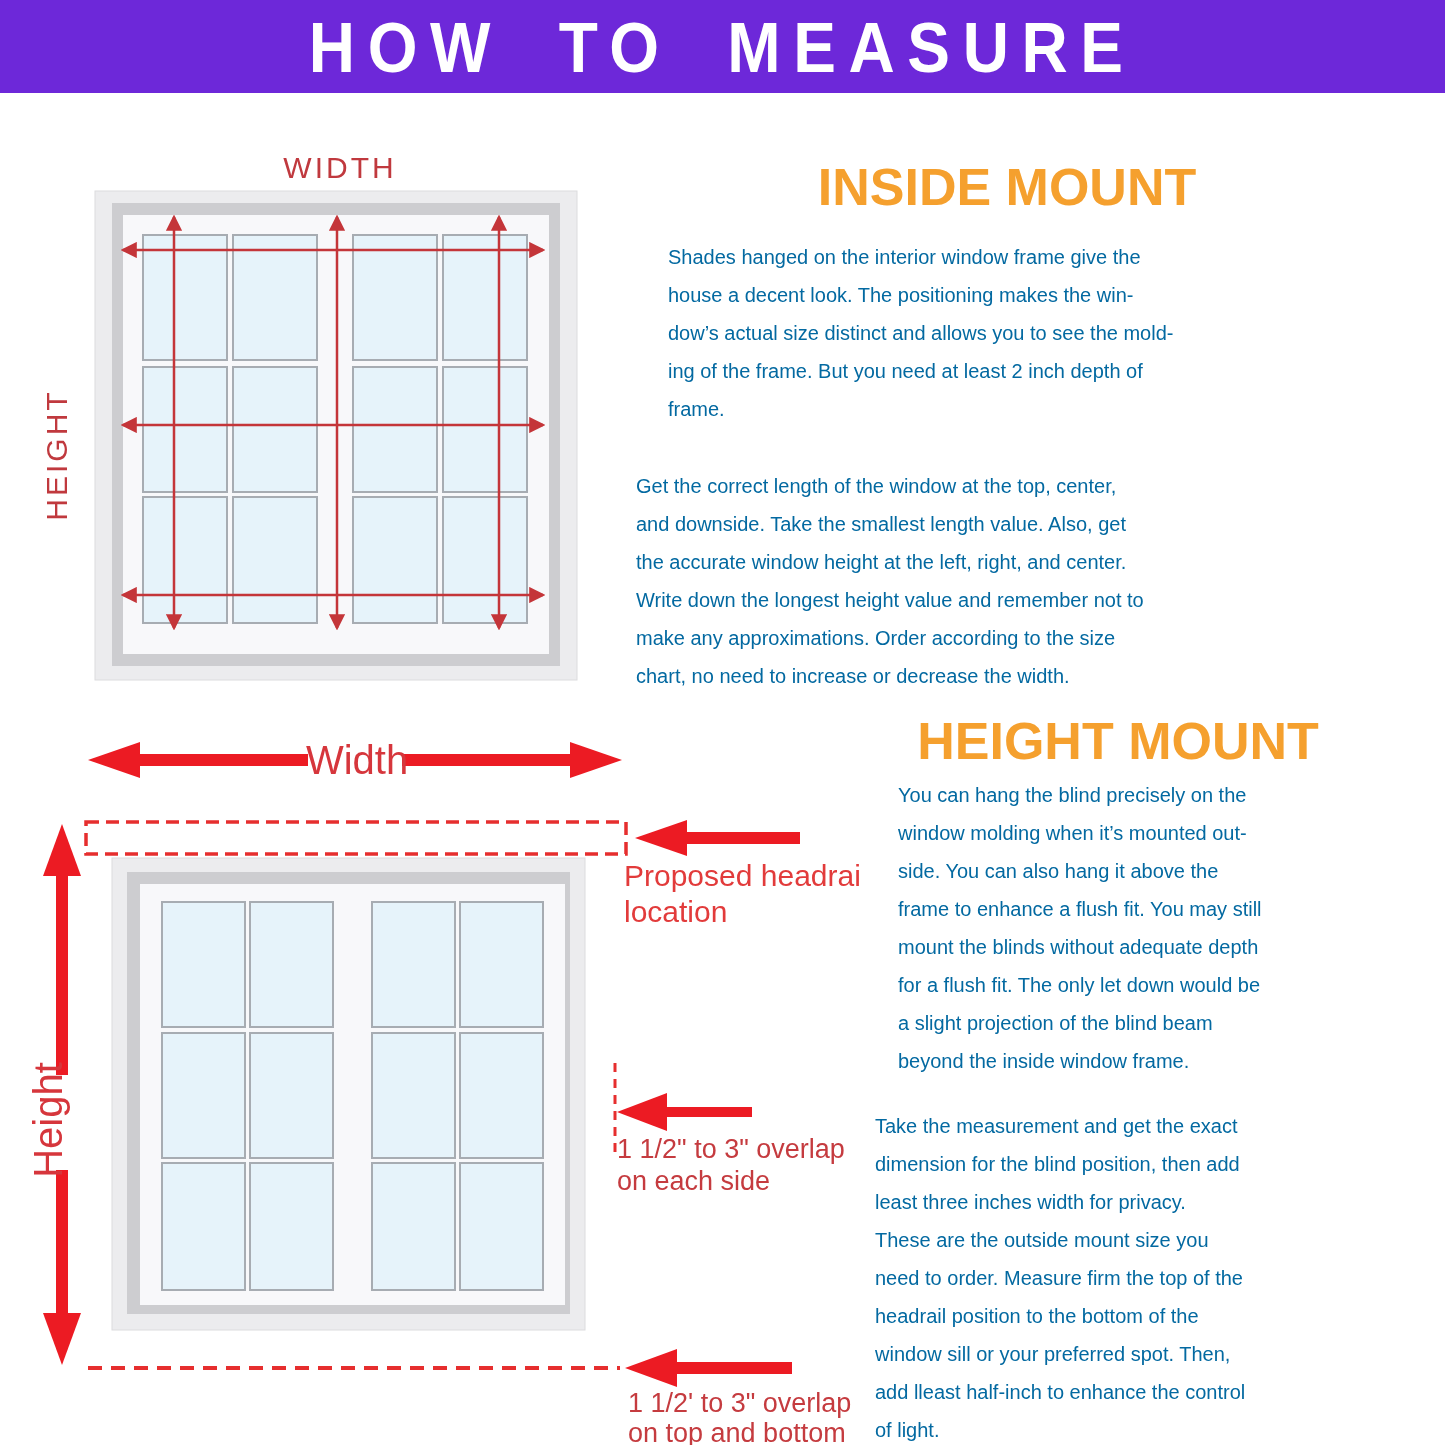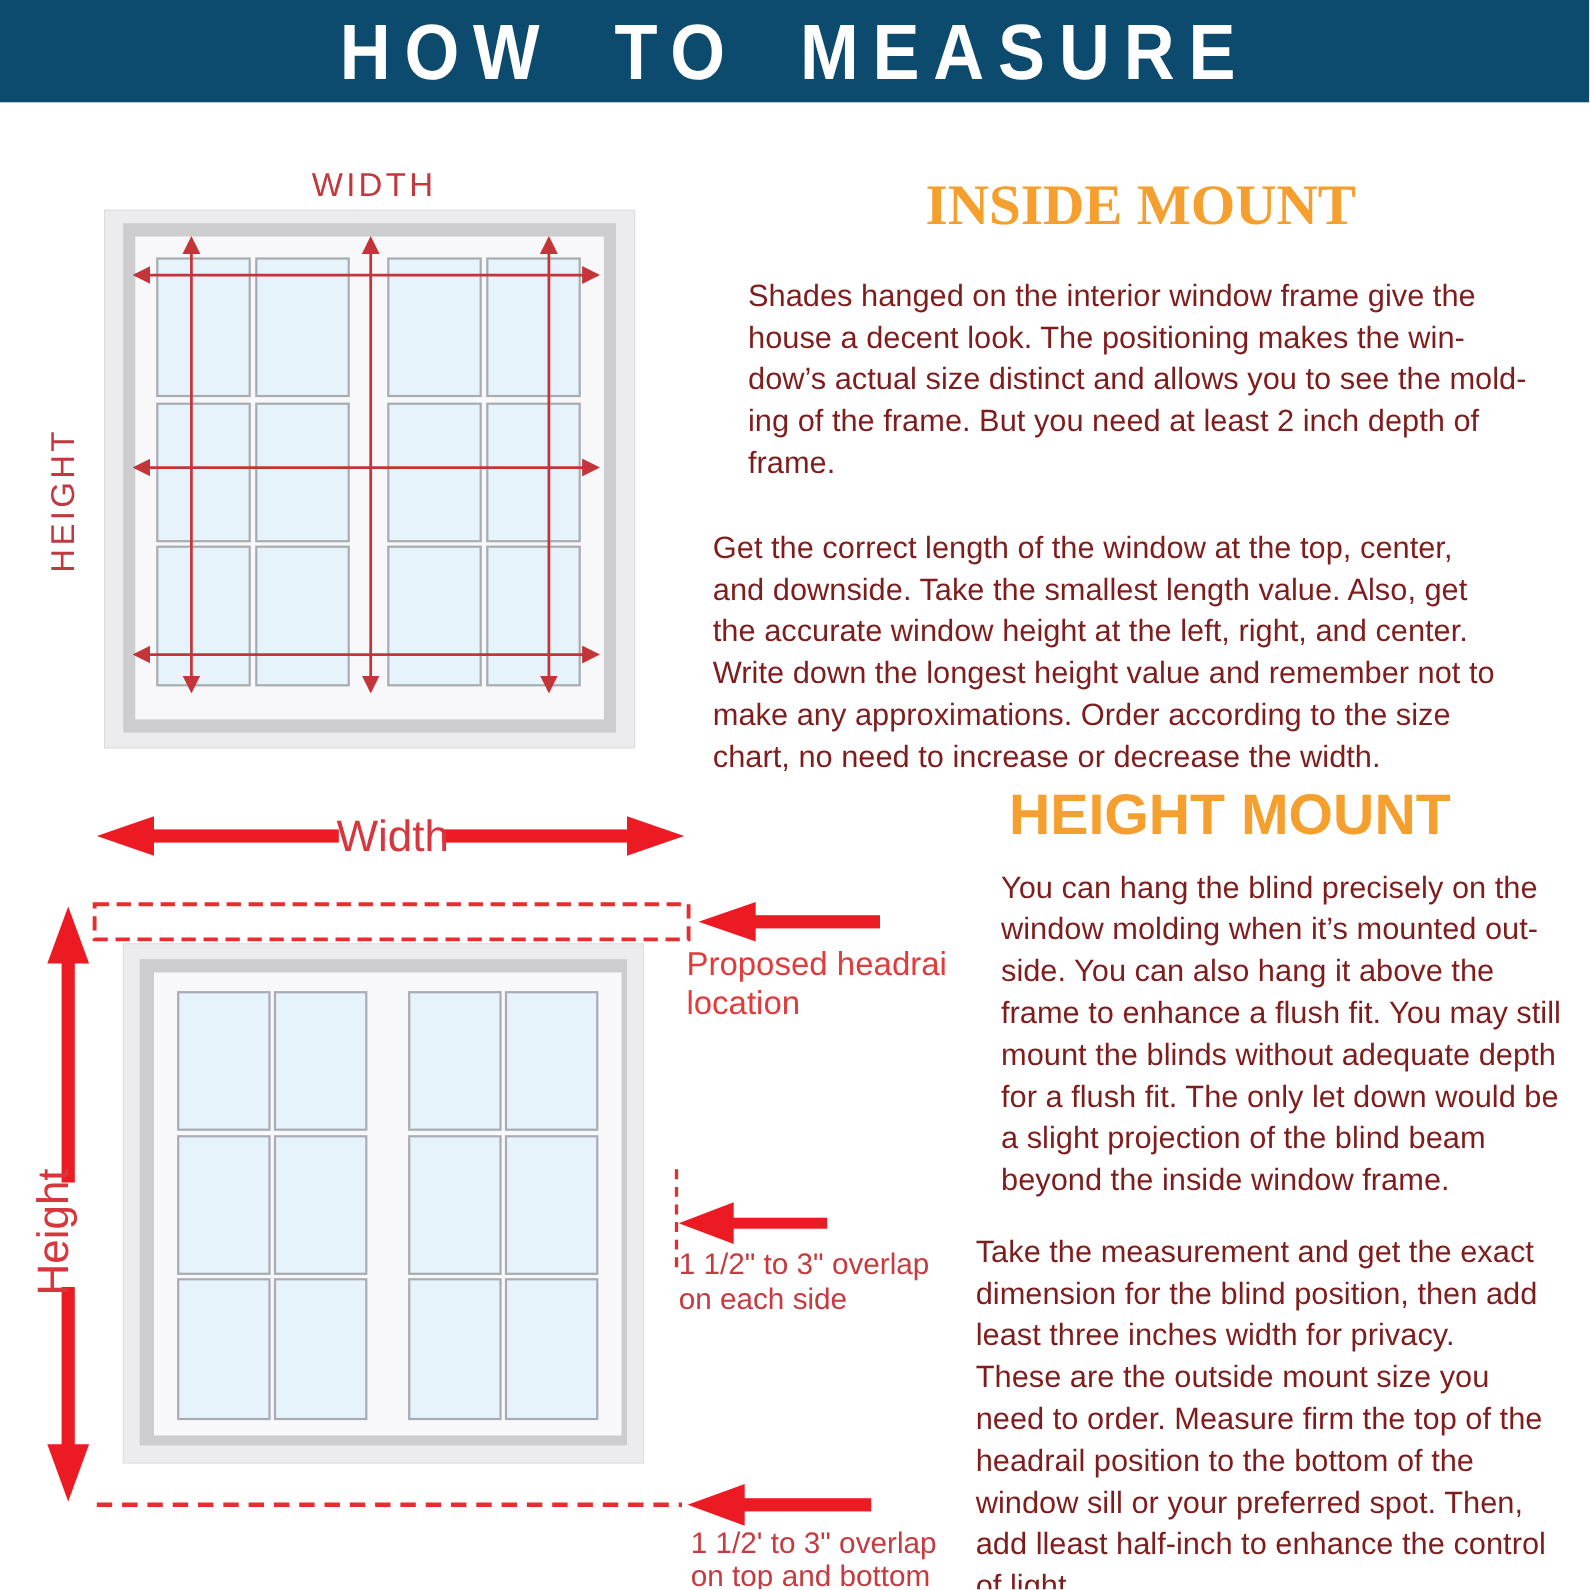--- a/index.html
+++ b/index.html
@@ -2,37 +2,37 @@
 <html><head>
 <meta charset="utf-8">
 <style>
   html,body{margin:0;padding:0;background:#fff;}
   #canvas{
     position:relative;width:1445px;height:1445px;background:#ffffff;
     font-family:"Liberation Sans", sans-serif;overflow:hidden;
   }
   .banner{
     position:absolute;left:0;top:0;width:1445px;height:93px;
-    background:#0c4a6e;display:flex;align-items:center;justify-content:center;
+    background:#6d28d9;display:flex;align-items:center;justify-content:center;
   }
   .banner-title{
     color:#ffffff;font-size:66px;font-weight:bold;letter-spacing:13px;word-spacing:26px;
     line-height:1;transform:scale(0.97,1.08);white-space:nowrap;
   }
   .diagram{position:absolute;}
   #top-diagram{left:40px;top:140px;}
   #bottom-diagram{left:0px;top:690px;}
   .section-heading{
     position:absolute;margin:0;color:#F5A02E;font-weight:bold;font-size:52px;
     text-align:center;line-height:1.15;white-space:nowrap;
   }
-  #inside-heading{left:642px;top:158px;width:790px;font-family:Liberation Serif, serif;}
+  #inside-heading{left:612px;top:158px;width:790px;}
   #outside-heading{left:848px;top:712px;width:540px;}
   .body-text{
-    position:absolute;margin:12px;color:#7f1d1d;font-size:28px;line-height:38px;
+    position:absolute;margin:0;color:#0369a1;font-size:20px;line-height:38px;
     white-space:pre;letter-spacing:0;
   }
   #inside-p1{left:668px;top:238px;}
   #inside-p2{left:636px;top:467px;}
   #outside-p1{left:898px;top:776px;}
   #outside-p2{left:875px;top:1107px;}
   svg text{font-family:"Liberation Sans", sans-serif;}
   .dim-label-top{fill:#C0393E;font-size:30px;letter-spacing:3px;}
   .thin-arrow{stroke:#C43539;stroke-width:2.5;}
   .thick{fill:#EC1B23;}

